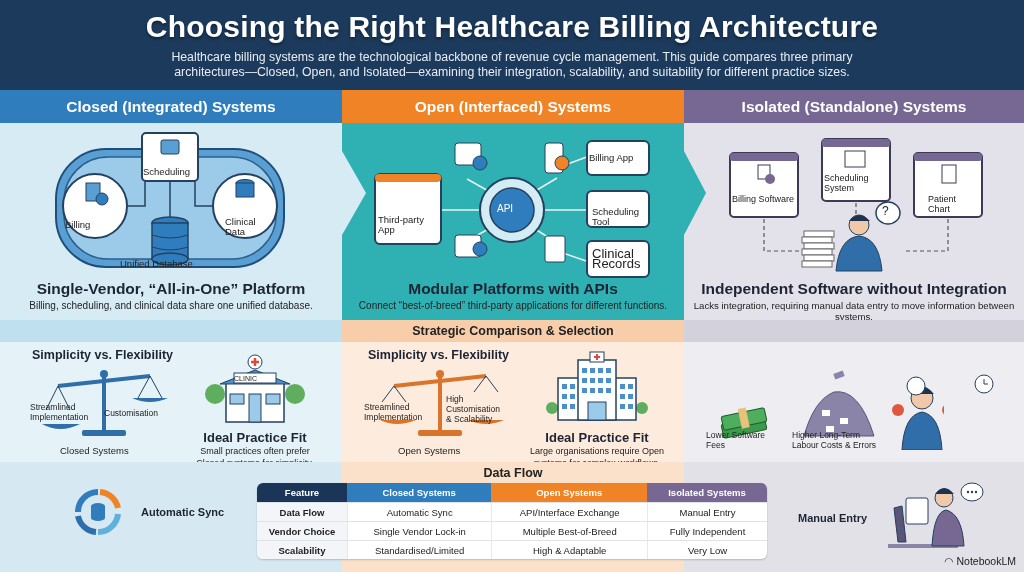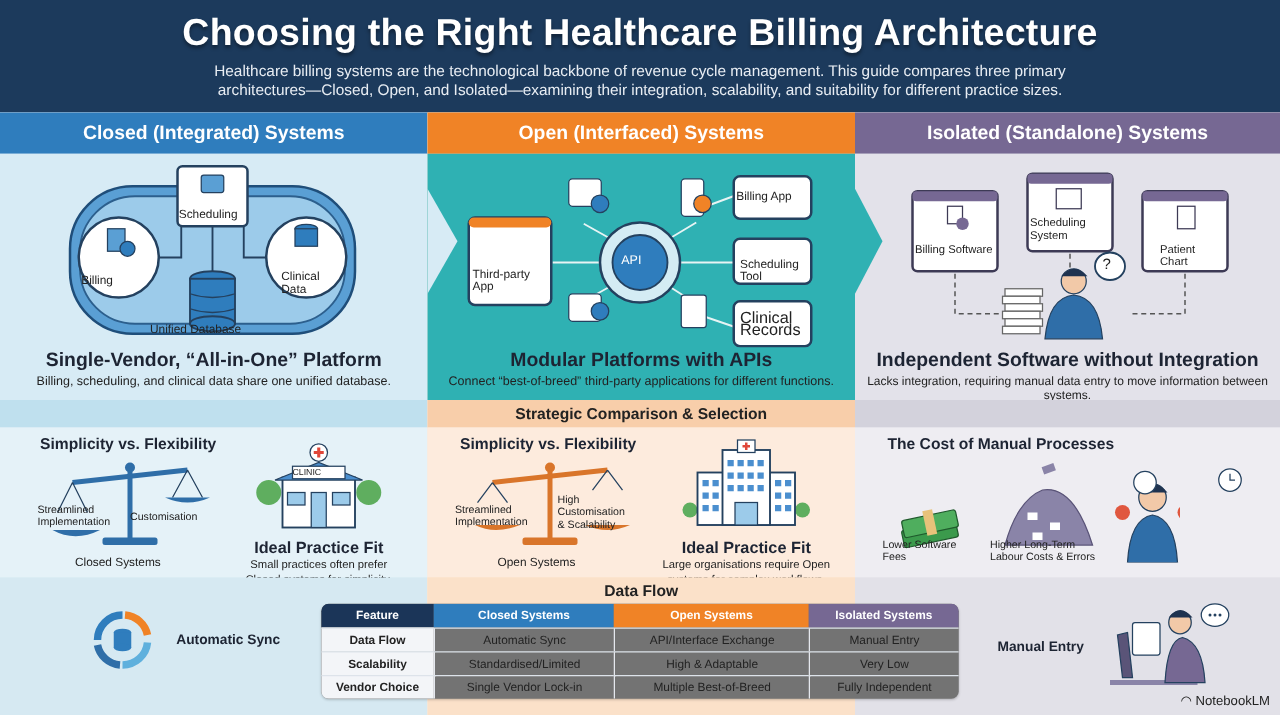--- a/index.html
+++ b/index.html
@@ -48,21 +48,21 @@
   .mid-title { position: absolute; font-size: 12.5px; font-weight: bold; color: #1d2433; }
   .small-lbl { position: absolute; font-size: 8.5px; font-weight: normal; color: #222; text-align: left; line-height: 10px; }
   .fit-title { position: absolute; font-size: 13px; font-weight: bold; color: #1d2433; text-align: center; }
   .fit-sub { position: absolute; font-size: 9.5px; color: #222; text-align: center; line-height: 12px; }
 
   
   .abs { position: absolute; }
 
   
   .tbl-wrap { position: absolute; left: 257px; top: 483px; width: 510px; }
-  .tbl { width: 100%; border-collapse: separate; border-spacing: 0; background: #737373; border-radius: 6px; overflow: hidden; box-shadow: 0 1px 2px rgba(0,0,0,0.2); font-size: 9.5px; }
+  .tbl { width: 100%; border-collapse: separate; border-spacing: 0; background: #ffffff; border-radius: 6px; overflow: hidden; box-shadow: 0 1px 2px rgba(0,0,0,0.2); font-size: 9.5px; }
   .tbl th { color: #fff; font-weight: bold; height: 19px; font-size: 9.5px; }
   .tbl td { height: 19px; text-align: center; color: #222; border-top: 1px solid #dde3ea; border-left: 1px solid #e5e8ee; }
   .tbl td.feat { font-weight: bold; background: #f3f5f8; border-left: none; }
   .th-feature { background: #1b3558; width: 90px; }
   .th-closed { background: #2f7dbd; }
   .th-open { background: #f08326; }
   .th-iso { background: #766893; }
 
   .notebook { position: absolute; right: 8px; bottom: 5px; font-size: 10.5px; color: #222; }
 </style>
@@ -267,21 +267,20 @@
       </svg>
       <span class="small-lbl" style="left:198px;top:83px;width:12px;font-size:12px">?</span>
       <span class="small-lbl" style="left:48px;top:71px;width:64px;font-size:9px">Billing Software</span>
       <span class="small-lbl" style="left:140px;top:50px;width:64px;font-size:9px">Scheduling System</span>
       <span class="small-lbl" style="left:244px;top:71px;width:40px;font-size:9px">Patient Chart</span>
       <div class="panel-title">Independent Software without Integration</div>
       <div class="panel-sub" style="font-size:9.6px">Lacks integration, requiring manual data entry to move information between systems.</div>
     </div>
     <div class="band"></div>
     <div class="mid-panel">
-      <div class="mid-title" style="left:26px;top:6px">The Cost of Manual Processes</div>
       <svg class="abs" style="left:30px;top:28px" width="230" height="80">
         <g>
           <rect x="8" y="50" width="44" height="14" rx="2" fill="#3b9a4c" stroke="#1f5a2c" transform="rotate(-12 30 57)"></rect>
           <rect x="8" y="42" width="44" height="14" rx="2" fill="#4fae5e" stroke="#1f5a2c" transform="rotate(-12 30 49)"></rect>
           <rect x="26" y="38" width="8" height="20" fill="#e8c27a" transform="rotate(-12 30 49)"></rect>
         </g>
         <g>
           <path d="M90 66 Q100 30 120 22 Q145 18 160 66 Z" fill="#8a84a8" stroke="#5a5478"></path>
           <rect x="108" y="40" width="8" height="6" fill="#fff"></rect>
             <rect x="126" y="48" width="8" height="6" fill="#fff"></rect>
@@ -332,31 +331,31 @@
         </tr>
       </thead>
       <tbody>
         <tr>
           <td class="feat">Data Flow</td>
           <td>Automatic Sync</td>
           <td>API/Interface Exchange</td>
           <td>Manual Entry</td>
         </tr>
         <tr>
+          <td class="feat">Vendor Choice</td>
+          <td>Single Vendor Lock-in</td>
+          <td>Multiple Best-of-Breed</td>
+          <td>Fully Independent</td>
+        </tr>
+        <tr>
           <td class="feat">Scalability</td>
           <td>Standardised/Limited</td>
           <td>High &amp; Adaptable</td>
           <td>Very Low</td>
         </tr>
-        <tr>
-          <td class="feat">Vendor Choice</td>
-          <td>Single Vendor Lock-in</td>
-          <td>Multiple Best-of-Breed</td>
-          <td>Fully Independent</td>
-        </tr>
       </tbody>
     </table>
   </div>
 
   <div class="notebook">
     <span>◠</span>
     <span>NotebookLM</span>
   </div>
 </div>
 

